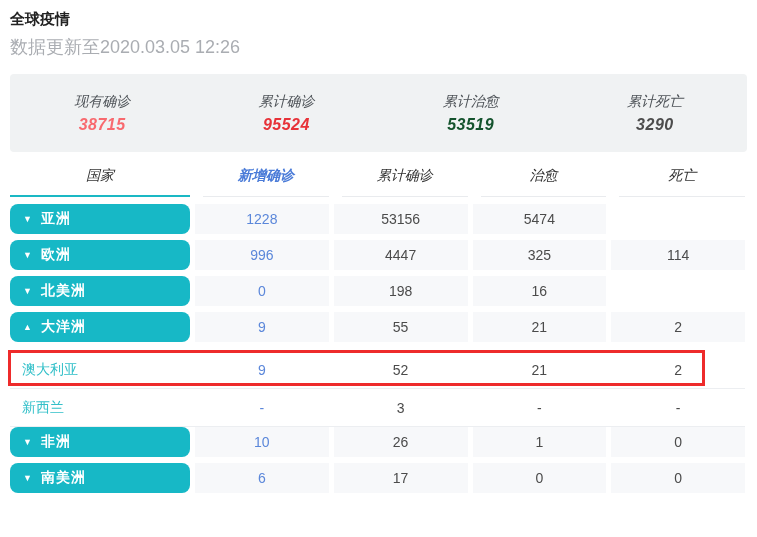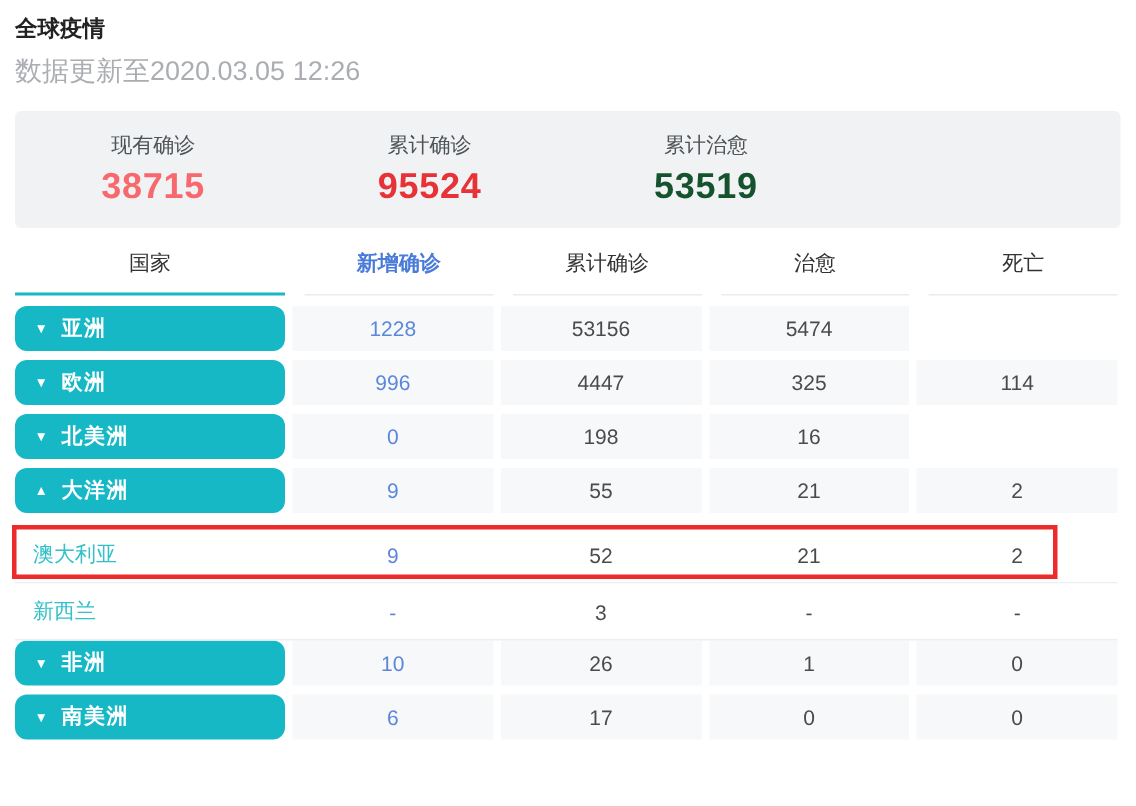--- a/index.html
+++ b/index.html
@@ -13,29 +13,30 @@
   .title { font-size: 15px; font-weight: bold; color: #222; margin-top: 2px; }
   .subtitle { font-size: 18px; color: #aaadb2; margin-top: 6px; }
 
   
   .stats {
     margin-top: 15px; width: 737px; height: 78px;
     background: #f0f2f3; border-radius: 4px;
     display: grid; grid-template-columns: repeat(4, 1fr);
     align-items: center;
   }
-  .stat { text-align: center; }
+  .stat { text-align: center; font-style: italic; }
   .stat-label { font-size: 14px; color: #4e5358; }
-  .stat-value { margin-top: 5px; font-size: 24px; font-weight: bold; letter-spacing: 0.5px; }
+  .stat-value { margin-top: 5px; font-size: 16px; font-weight: bold; letter-spacing: 0.5px; }
 
   
   .table { margin-top: 15px; width: 735px; }
   .thead {
     display: grid; grid-template-columns: 180px repeat(4, 1fr);
     column-gap: 13px;
+    font-style: italic;
   }
   .th {
     text-align: center; font-size: 14px; color: #333;
     padding-bottom: 10px; border-bottom: 1px solid #e9ebee;
   }
   .th.first { border-bottom: 2px solid #1ab8c4; }
   .th.blue { color: #4a7bd8; font-weight: bold; }
 
   .tbody { margin-top: 7px; }
   .row {
@@ -83,20 +84,24 @@
       <div class="stat-value" style="color: rgb(248, 105, 110);">38715</div>
     </div>
     <div class="stat">
       <div class="stat-label">累计确诊</div>
       <div class="stat-value" style="color: rgb(231, 50, 56);">95524</div>
     </div>
     <div class="stat">
       <div class="stat-label">累计治愈</div>
       <div class="stat-value" style="color: #14532d;">53519</div>
     </div>
+    <div class="stat">
+      <div class="stat-label">累计死亡</div>
+      <div class="stat-value" style="color: rgb(76, 76, 76);">3290</div>
+    </div>
   </div>
 
   <div class="table">
     <div class="thead">
       <div class="th first">国家</div>
       <div class="th blue">新增确诊</div>
       <div class="th">累计确诊</div>
       <div class="th">治愈</div>
       <div class="th">死亡</div>
     </div>

